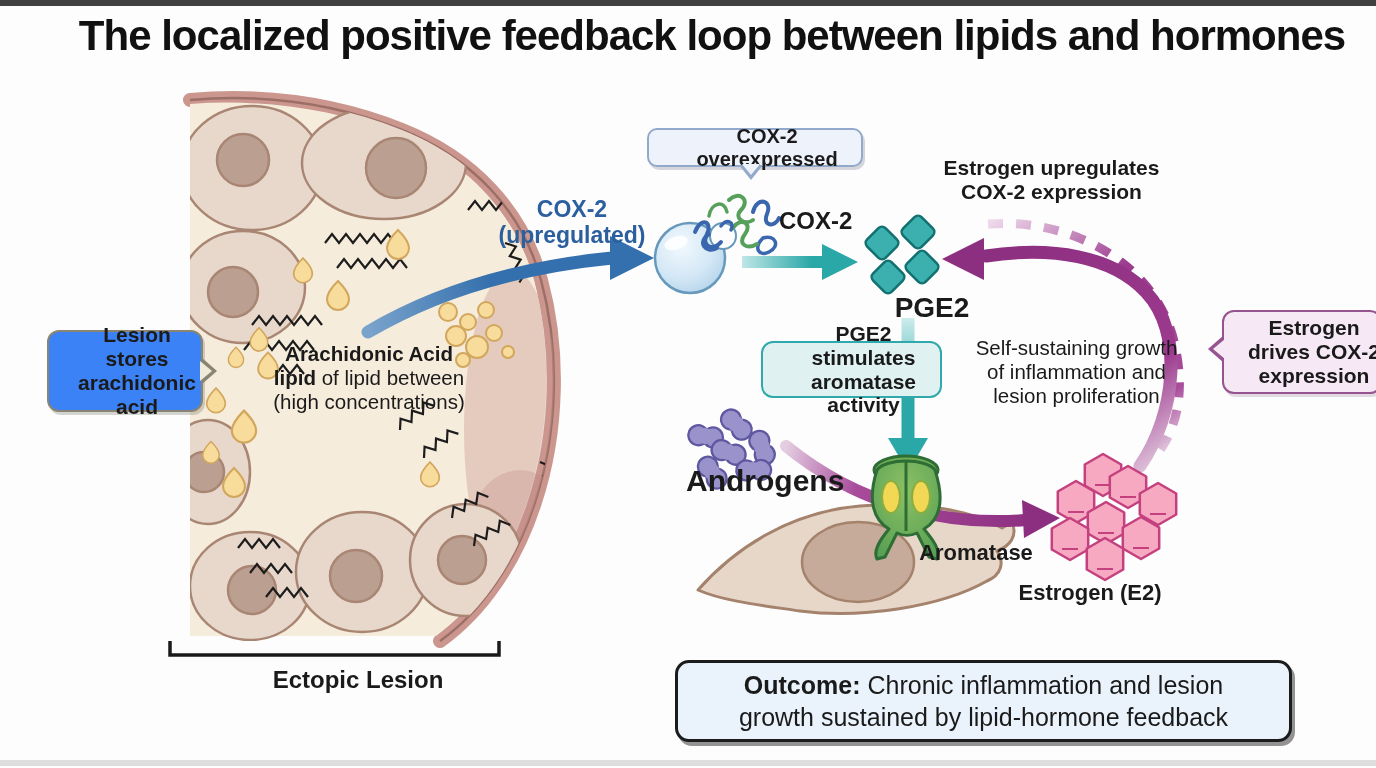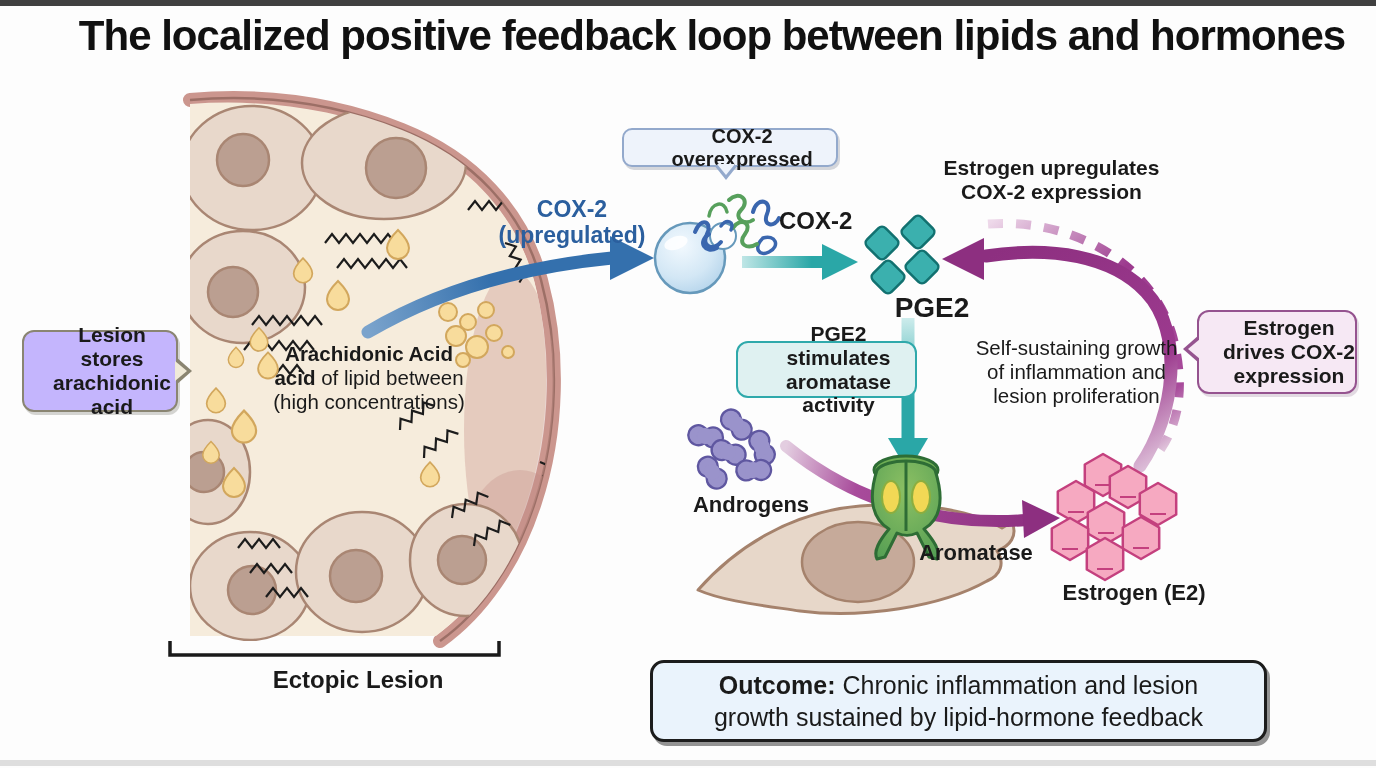--- a/index.html
+++ b/index.html
@@ -6,22 +6,22 @@
   #stage{position:relative;width:1376px;height:768px;background:#fdfdfd;overflow:hidden;
          font-family:"Liberation Sans",sans-serif;color:#1a1a1a;}
   .abs{position:absolute;padding-left:24px;}
   .ctr{text-align:center;}
   svg{display:block;}
 
   #title{left:0;top:12px;width:1376px;font-size:42px;font-weight:bold;letter-spacing:-1px;text-align:center;color:#111;}
 
   
   .callout{border-radius:12px;box-sizing:border-box;font-weight:bold;text-align:center;
-           display:flex;align-items:center;justify-content:center;line-height:1.14;}
-  .co-beige{background:#c4b5fd;border:2.5px solid #8a8572;box-shadow:2px 3px 0 rgba(90,90,80,.25);}
+           display:flex;align-items:center;justify-content:center;line-height:1.14;margin-left:25px;}
+  .co-beige{background:#3b82f6;border:2.5px solid #8a8572;box-shadow:2px 3px 0 rgba(90,90,80,.25);}
   .co-blue {background:#eef3fb;border:2.5px solid #93a9cc;box-shadow:2px 3px 0 rgba(90,100,120,.25);}
   .co-pink {background:#f6e8f4;border:2.5px solid #95538f;box-shadow:2px 3px 0 rgba(120,80,120,.2);}
   .co-teal {background:#dff1f1;border:2.5px solid #2fa9ab;}
   .co-outcome{background:#eaf3fc;border:3px solid #1c1c1c;border-radius:14px;box-shadow:3px 4px 0 rgba(60,60,60,.55);
            font-weight:normal;}
 
   
   .ptr{position:absolute;width:0;height:0;}
   .ptr-r-out{right:-16px;top:50%;margin-top:-14px;border-top:14px solid transparent;border-bottom:14px solid transparent;border-left:16px solid #8a8572;}
   .ptr-r-in {right:-11px;top:50%;margin-top:-10px;border-top:10px solid transparent;border-bottom:10px solid transparent;border-left:12px solid #f0ead8;}
@@ -265,21 +265,21 @@
   <div id="title" class="abs">The localized positive feedback loop between lipids and hormones</div>
 
   <div class="abs callout co-beige" style="left:22px;top:330px;width:156px;height:82px;font-size:21px;">
     <span>Lesion stores arachidonic acid</span>
     <span class="ptr ptr-r-out"></span>
     <span class="ptr ptr-r-in"></span>
   </div>
 
   <div class="abs ctr" style="left:240px;top:342px;width:210px;font-size:20.5px;line-height:1.17;">
     <div class="lbl-b">Arachidonic Acid</div>
-    <div><span class="lbl-b">acid</span><span> of lipid between</span></div>
+    <div><span class="lbl-b">lipid</span><span> of lipid between</span></div>
     <div>(high concentrations)</div>
   </div>
 
   <div class="abs ctr blue lbl-b" style="left:448px;top:196px;width:200px;font-size:23px;line-height:1.15;">
     <div>COX-2</div>
     <div>(upregulated)</div>
   </div>
 
   <div class="abs callout co-blue" style="left:622px;top:128px;width:216px;height:39px;font-size:20px;border-radius:10px;">
     <span>COX-2 overexpressed</span>
@@ -298,25 +298,25 @@
   <div class="abs callout co-pink" style="left:1197px;top:310px;width:160px;height:84px;font-size:21px;">
     <span>Estrogen drives COX-2 expression</span>
     <span class="ptr ptr-l-out"></span>
     <span class="ptr ptr-l-in"></span>
   </div>
 
   <div class="abs callout co-teal" style="left:736px;top:341px;width:181px;height:57px;font-size:21px;">
     <span>PGE2 stimulates aromatase activity</span>
   </div>
 
-  <div class="abs ctr lbl-b" style="left:662px;top:492px;width:130px;font-size:22px;">Androgens</div>
+  <div class="abs ctr lbl-b" style="left:662px;top:464px;width:130px;font-size:30px;">Androgens</div>
 
   <div class="abs ctr lbl-b" style="left:882px;top:540px;width:140px;font-size:22px;">Aromatase</div>
 
-  <div class="abs ctr lbl-b" style="left:1035px;top:580px;width:150px;font-size:22px;">Estrogen (E2)</div>
+  <div class="abs ctr lbl-b" style="left:991px;top:580px;width:150px;font-size:22px;">Estrogen (E2)</div>
 
   <div class="abs callout co-outcome ctr" style="left:650px;top:660px;width:617px;height:82px;font-size:25px;line-height:1.3;padding:0 28px;">
     <span><span class="lbl-b">Outcome:</span><span> Chronic inflammation and lesion growth sustained by lipid-hormone feedback</span></span>
   </div>
 
   <div class="abs ctr lbl-b" style="left:214px;top:666px;width:240px;font-size:24px;">Ectopic Lesion</div>
 
 </div>
 
 </body></html>

